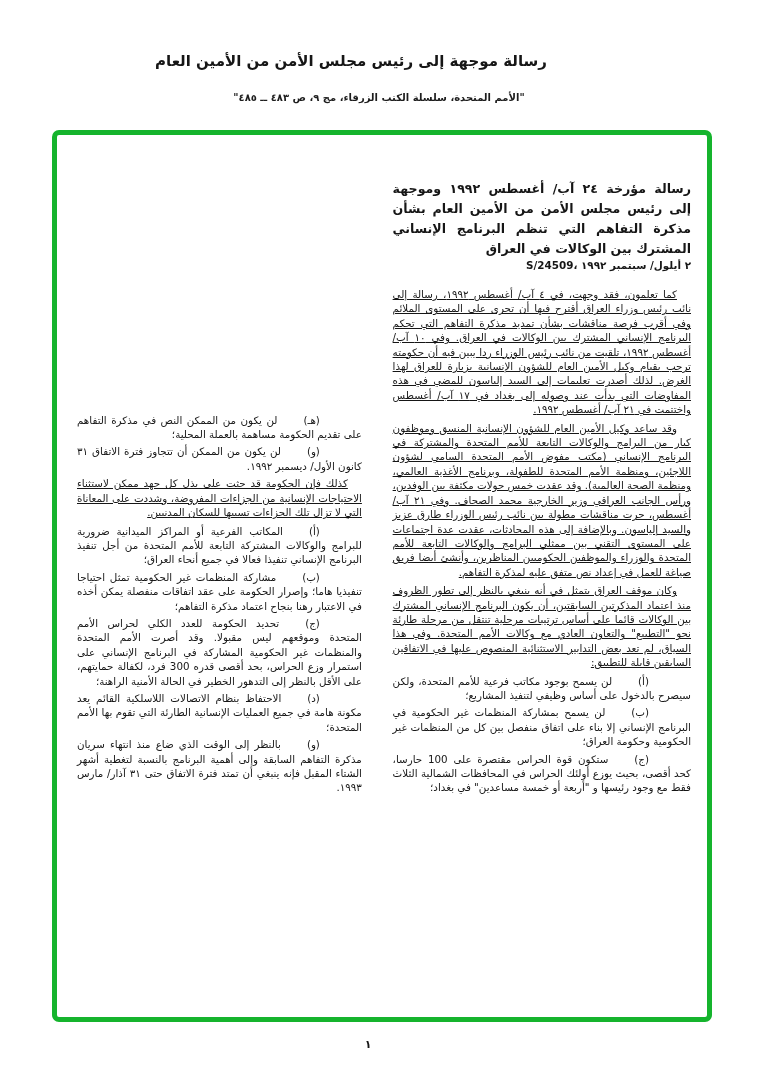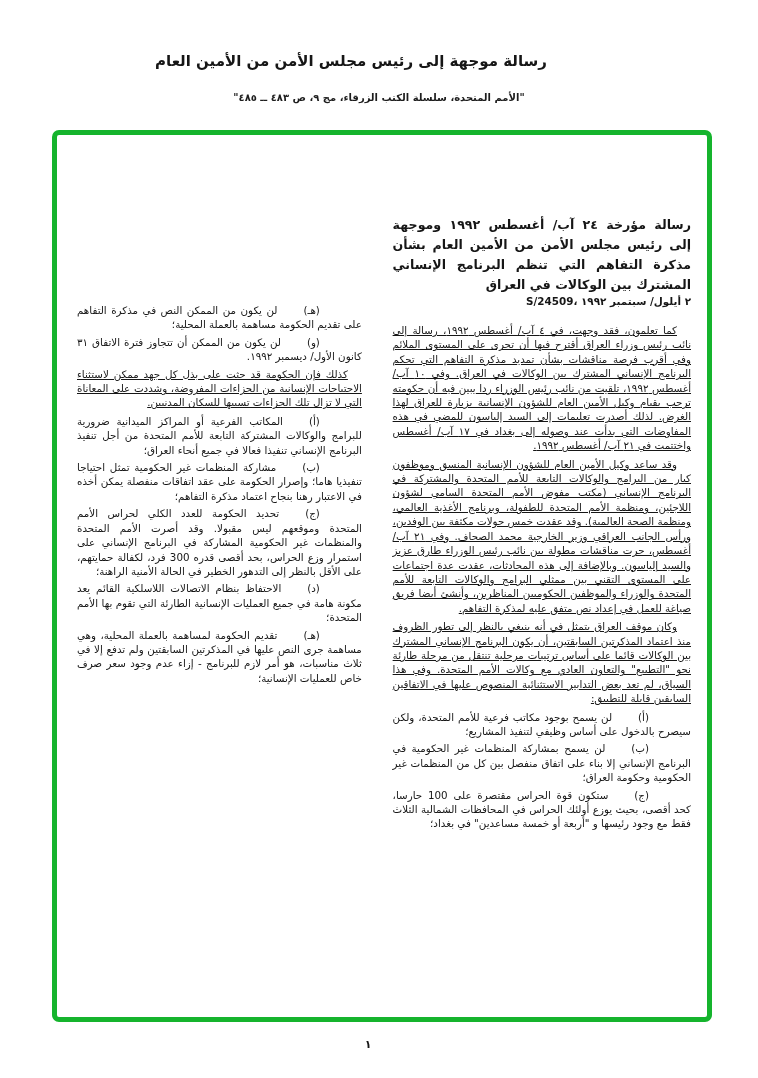--- a/index.html
+++ b/index.html
@@ -21,21 +21,22 @@
   }
   .frame{
     position:absolute;left:52px;top:130px;
     width:650px;height:882px;
     border:5px solid #15b42d;border-radius:7px;
     background:#ffffff;overflow:hidden;
   }
   .cols{
     display:flex;justify-content:space-between;
     direction:rtl;
-    padding:80px 16px 0 20px;
+    padding:44px 16px 0 20px;
+    align-items:flex-end;
   }
   .col{width:48.6%;}
   .col-left{width:46.4%;padding-top:88px;}
   .heading{
     font-weight:bold;font-size:12.6px;line-height:20px;
     text-align:justify;direction:rtl;
   }
   .docref{
     direction:ltr;text-align:right;
     font-weight:bold;font-size:10.4px;
@@ -83,19 +84,19 @@
     <div class="col col-left">
       <p class="item"><span class="marker">(هـ)</span><span class="gap"></span><span>لن يكون من الممكن النص في مذكرة التفاهم على تقديم الحكومة مساهمة بالعملة المحلية؛</span></p>
       <p class="item"><span class="marker">(و)</span><span class="gap"></span><span>لن يكون من الممكن أن تتجاوز فترة الاتفاق ٣١ كانون الأول/ ديسمبر ١٩٩٢.</span></p>
 
       <p class="para">كذلك فإن الحكومة قد حثت على بذل كل جهد ممكن لاستثناء الاحتياجات الإنسانية من الجزاءات المفروضة، وشددت على المعاناة التي لا تزال تلك الجزاءات تسببها للسكان المدنيين.</p>
 
       <p class="item"><span class="marker">(أ)</span><span class="gap"></span><span>المكاتب الفرعية أو المراكز الميدانية ضرورية للبرامج والوكالات المشتركة التابعة للأمم المتحدة من أجل تنفيذ البرنامج الإنساني تنفيذا فعالا في جميع أنحاء العراق؛</span></p>
       <p class="item"><span class="marker">(ب)</span><span class="gap"></span><span>مشاركة المنظمات غير الحكومية تمثل احتياجا تنفيذيا هاما؛ وإصرار الحكومة على عقد اتفاقات منفصلة يمكن أخذه في الاعتبار رهنا بنجاح اعتماد مذكرة التفاهم؛</span></p>
       <p class="item"><span class="marker">(ج)</span><span class="gap"></span><span>تحديد الحكومة للعدد الكلي لحراس الأمم المتحدة وموقعهم ليس مقبولا. وقد أصرت الأمم المتحدة والمنظمات غير الحكومية المشاركة في البرنامج الإنساني على استمرار وزع الحراس، بحد أقصى قدره 300 فرد، لكفالة حمايتهم، على الأقل بالنظر إلى التدهور الخطير في الحالة الأمنية الراهنة؛</span></p>
       <p class="item"><span class="marker">(د)</span><span class="gap"></span><span>الاحتفاظ بنظام الاتصالات اللاسلكية القائم يعد مكونة هامة في جميع العمليات الإنسانية الطارئة التي تقوم بها الأمم المتحدة؛</span></p>
-      <p class="item"><span class="marker">(هـ)</span><span class="gap"></span><span>تقديم الحكومة لمساهمة بالعملة المحلية، وهي مساهمة جرى النص عليها في المذكرتين السابقتين ولم تدفع إلا في ثلاث مناسبات، هو أمر لازم للبرنامج - إزاء عدم وجود سعر صرف خاص للعمليات الإنسانية؛</span></p>
+      <p class="item"><span class="marker">(و)</span><span class="gap"></span><span>بالنظر إلى الوقت الذي ضاع منذ انتهاء سريان مذكرة التفاهم السابقة وإلى أهمية البرنامج بالنسبة لتغطية أشهر الشتاء المقبل فإنه ينبغي أن تمتد فترة الاتفاق حتى ٣١ آذار/ مارس ١٩٩٣.</span></p>
     </div>
 
   </div>
 </div>
 
 <div class="page-number">١</div>
 
 </body></html>

